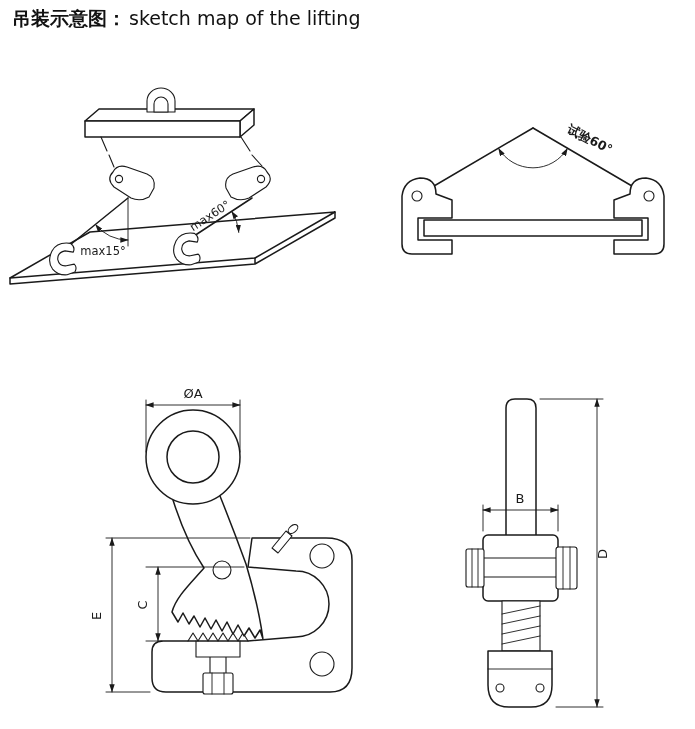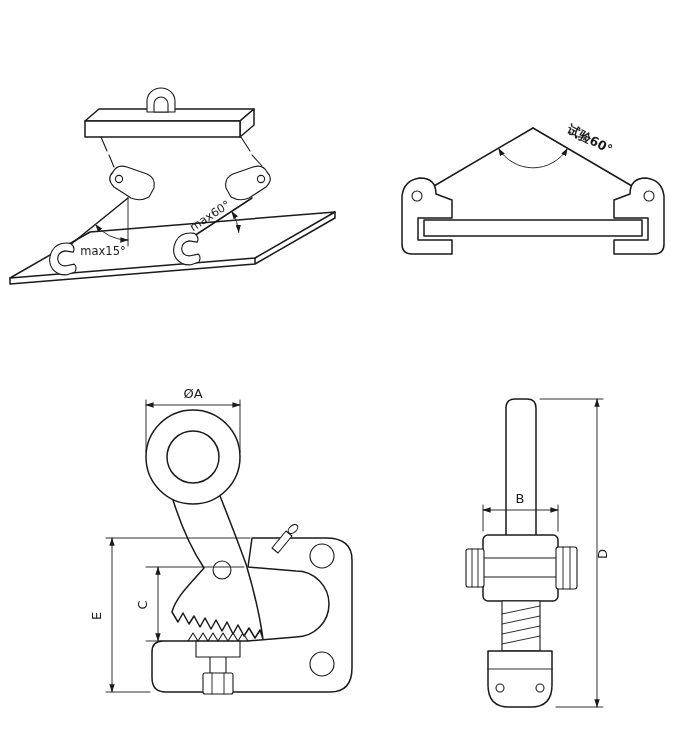--- a/index.html
+++ b/index.html
@@ -22,20 +22,23 @@
   text{ fill:var(--line); stroke:none; font-family:"DejaVu Sans","Liberation Sans",sans-serif; }
   .dim{ font-size:13px; }
   .lbl{ font-size:11.5px; }
   .lbl2{ font-size:12.5px; font-weight:600; }
 </style>
 </head>
 <body>
 
 <div class="page" style="background: rgb(255, 255, 255);">
 
+  <div class="title">
+    <span class="t-zh">吊装示意图：</span><span class="t-en">sketch map of the lifting</span>
+  </div>
 
   <svg width="695" height="729" viewBox="0 0 695 729">
     <defs>
       <marker id="arr" markerWidth="9" markerHeight="6" refX="8.5" refY="3" orient="auto-start-reverse">
         <path d="M0,0 L9,3 L0,6 Z" fill="#1a1a1a"></path>
       </marker>
       <g id="miniclamp">
         <path class="s med" d="M113,172 Q117,164 127,167 L147,174 Q156,178 154,188 L149,197 Q140,202 131,198 L114,187 Q106,179 113,172 Z"></path>
         <circle class="s med" cx="119" cy="179" r="3.6"></circle>
       </g>

